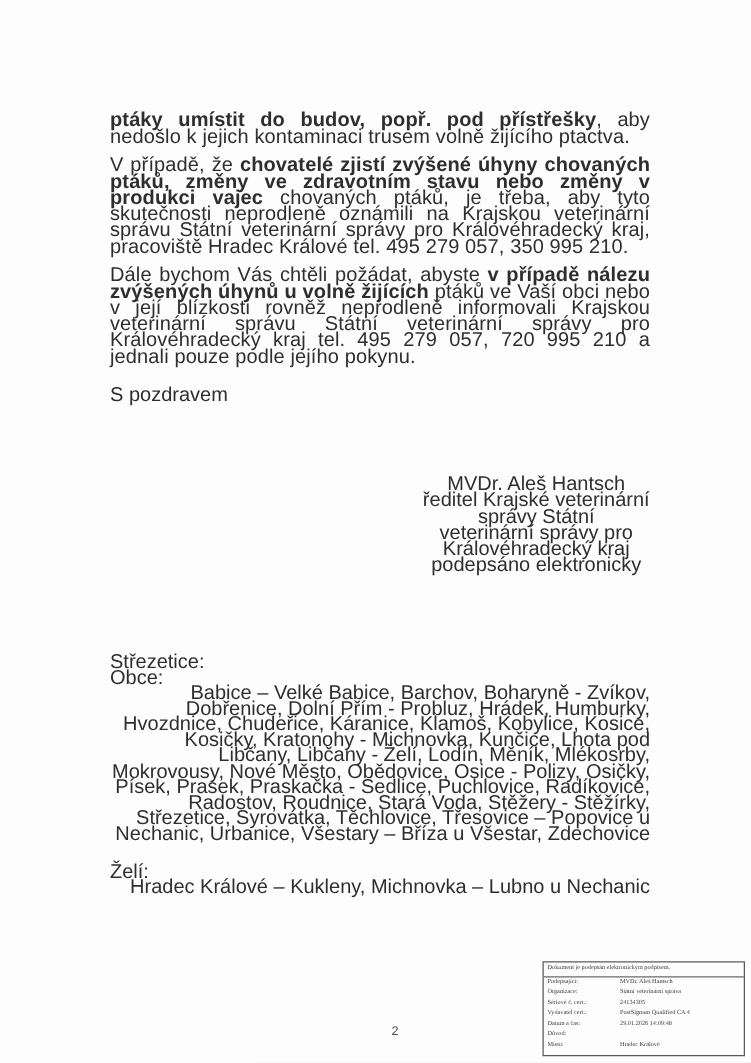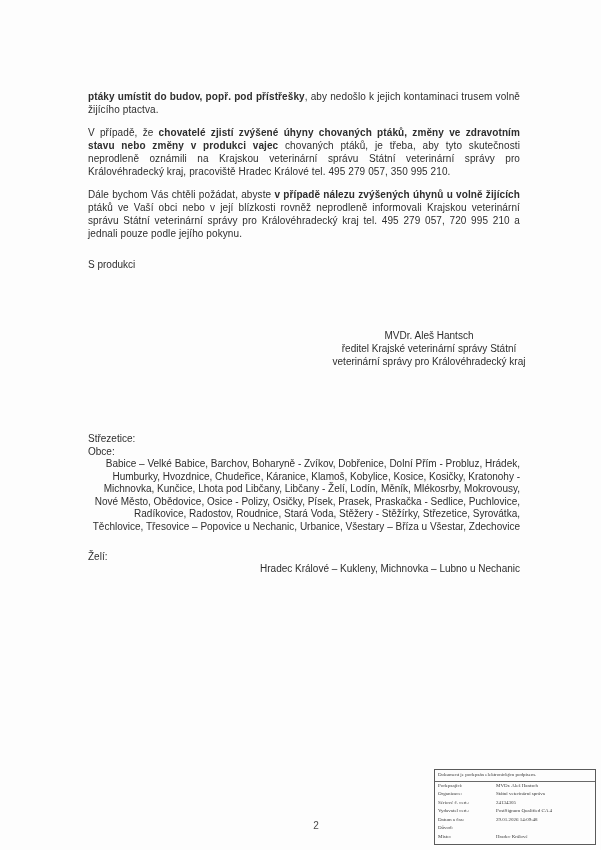--- a/index.html
+++ b/index.html
@@ -12,21 +12,21 @@
     width:601px;height:850px;
     margin:0 auto;
     background:#fdfdfd;
     color:#2e2e2e;
     overflow:hidden;
   }
   .content{
     position:absolute;
     left:88px;top:90px;
     width:432px;
-    font-size:10px;
+    font-size:16px;
     line-height:13px;
   }
   .para{
     margin:0 0 10px 0;
     text-align:justify;
     letter-spacing:0.1px;
   }
   .para b{font-weight:bold;}
   .closing{margin-top:18px;}
   .signature-block{
@@ -87,26 +87,27 @@
 <body>
 
 <div class="page">
 
   <div class="content">
 
     <p class="para"><b>ptáky umístit do budov, popř. pod přístřešky</b><span>, aby nedošlo k jejich kontaminaci trusem volně žijícího ptactva.</span></p>
     <p class="para"><span>V případě, že </span><b>chovatelé zjistí zvýšené úhyny chovaných ptáků, změny ve zdravotním stavu nebo změny v produkci vajec</b><span> chovaných ptáků, je třeba, aby tyto skutečnosti neprodleně oznámili na Krajskou veterinární správu Státní veterinární správy pro Královéhradecký kraj, pracoviště Hradec Králové tel. 495 279 057, 350 995 210.</span></p>
     <p class="para"><span>Dále bychom Vás chtěli požádat, abyste </span><b>v případě nálezu zvýšených úhynů u volně žijících</b><span> ptáků ve Vaší obci nebo v její blízkosti rovněž neprodleně informovali Krajskou veterinární správu Státní veterinární správy pro Královéhradecký kraj tel. 495 279 057, 720 995 210 a jednali pouze podle jejího pokynu.</span></p>
 
-    <div class="closing">S produkci</div>
+    <div class="closing">S pozdravem</div>
 
     <div class="signature-block">
       <div>MVDr. Aleš Hantsch</div>
       <div>ředitel Krajské veterinární správy Státní</div>
       <div>veterinární správy pro Královéhradecký kraj</div>
+      <div>podepsáno elektronicky</div>
     </div>
 
     <div class="distribution">
       <div>Střezetice:</div>
       <div>Obce:</div>
       <div class="dist-list">Babice – Velké Babice, Barchov, Boharyně - Zvíkov, Dobřenice, Dolní Přím - Probluz, Hrádek, Humburky, Hvozdnice, Chudeřice, Káranice, Klamoš, Kobylice, Kosice, Kosičky, Kratonohy - Michnovka, Kunčice, Lhota pod Libčany, Libčany - Želí, Lodín, Měník, Mlékosrby, Mokrovousy, Nové Město, Obědovice, Osice - Polizy, Osičky, Písek, Prasek, Praskačka - Sedlice, Puchlovice, Radíkovice, Radostov, Roudnice, Stará Voda, Stěžery - Stěžírky, Střezetice, Syrovátka, Těchlovice, Třesovice – Popovice u Nechanic, Urbanice, Všestary – Bříza u Všestar, Zdechovice</div>
       <div class="cities">Želí:</div>
       <div class="dist-list">Hradec Králové – Kukleny, Michnovka – Lubno u Nechanic</div>
     </div>
 

